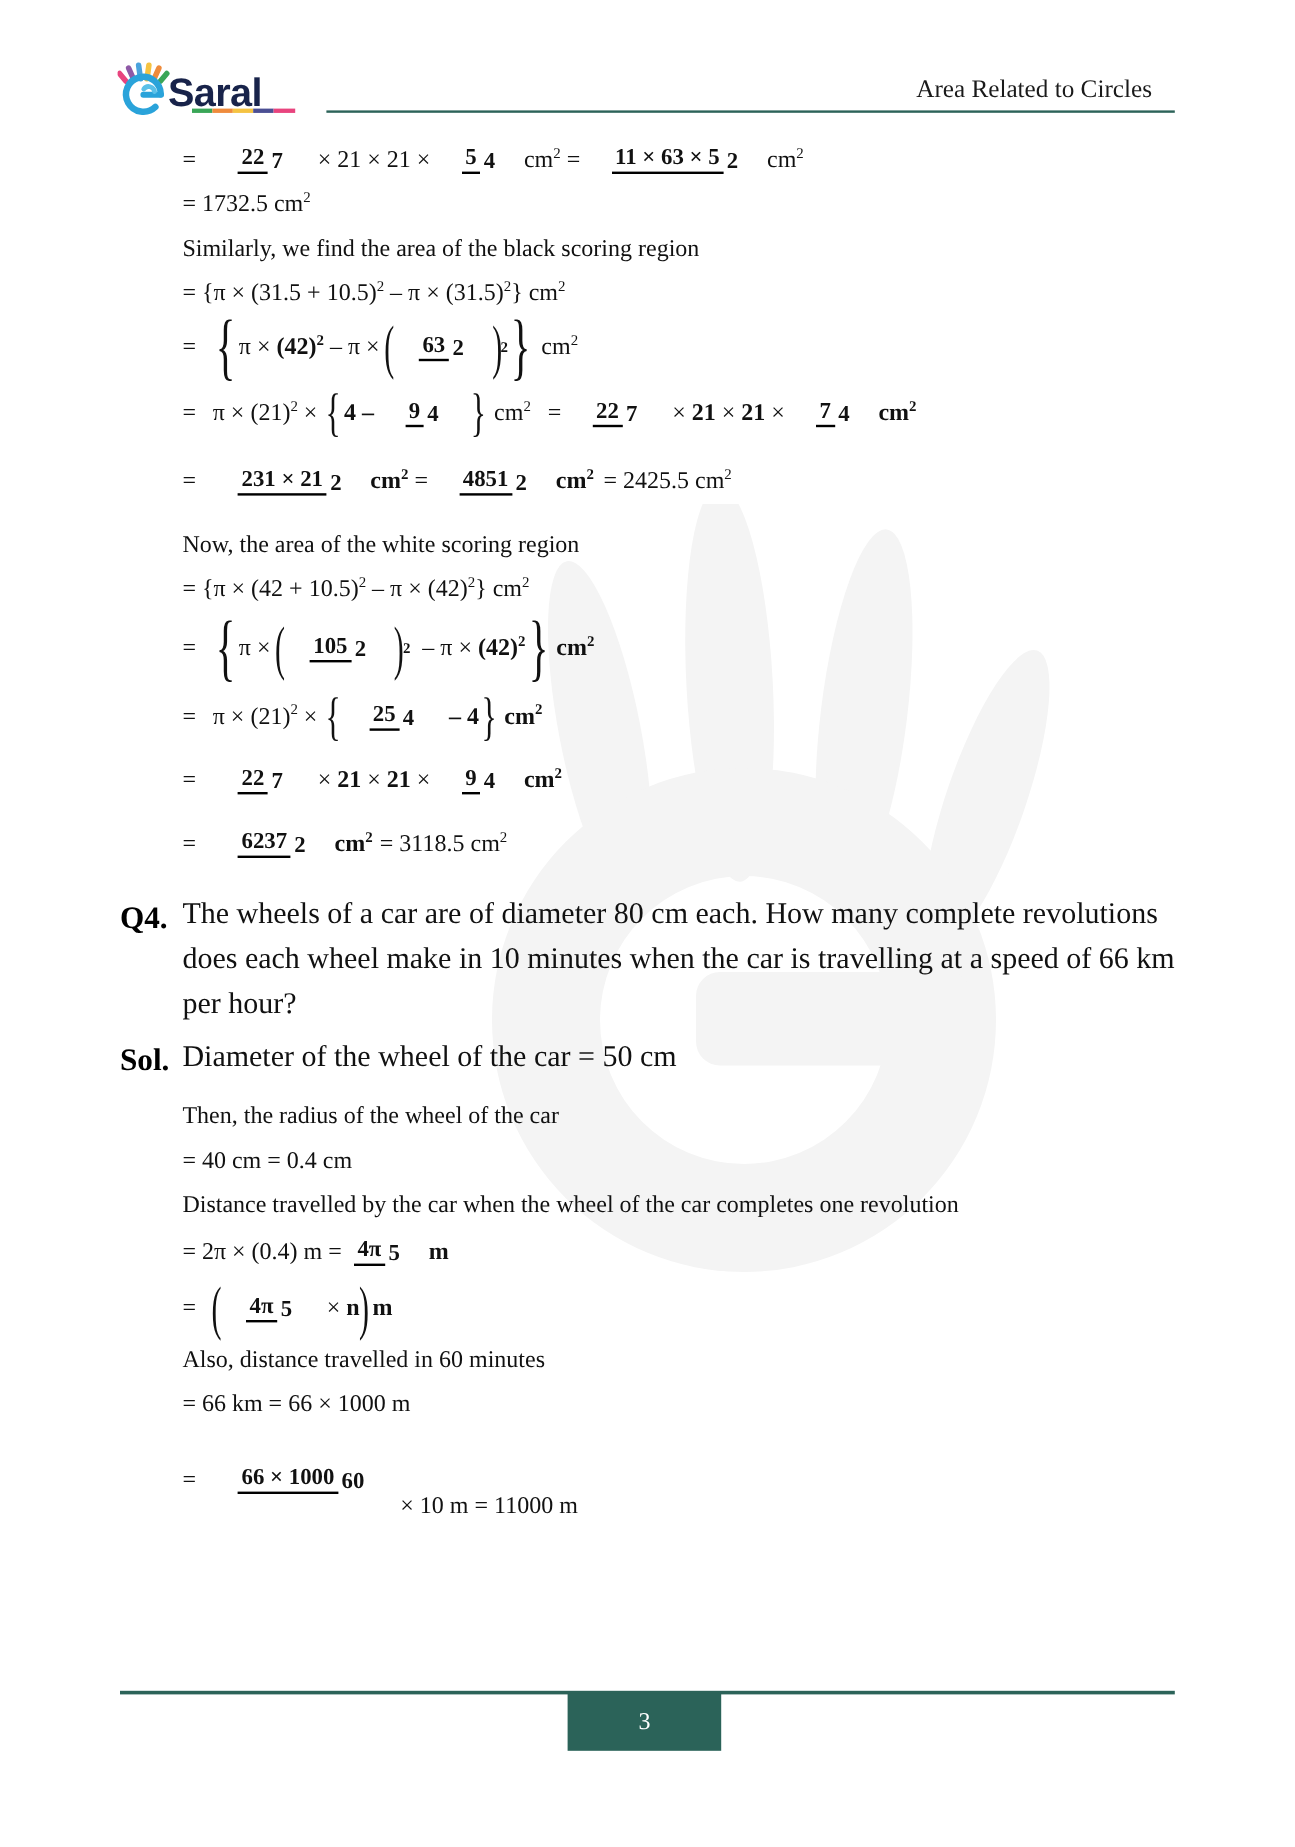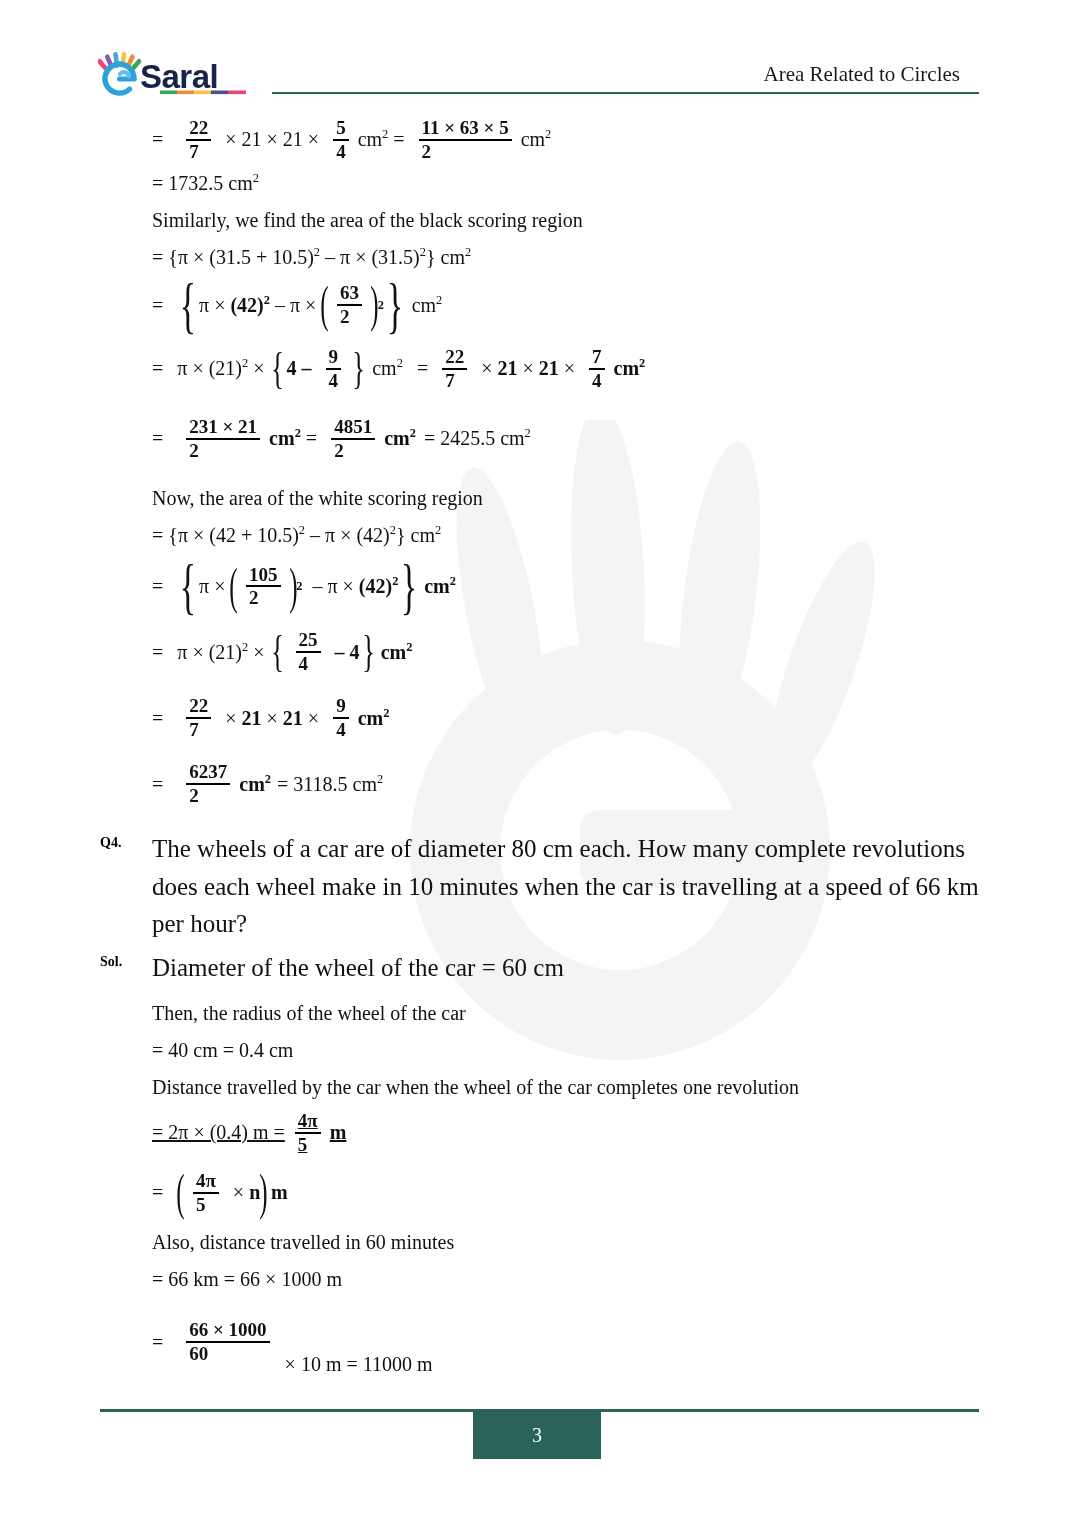--- a/index.html
+++ b/index.html
@@ -75,21 +75,21 @@
   }
   .row {
     display: flex;
     align-items: flex-start;
     padding: 0 100px 0 100px;
   }
   .tag {
     width: 52px;
     flex: 0 0 52px;
     font-weight: bold;
-    font-size: 14px;
+    font-size: 26px;
     color: #000;
     line-height: 1.5;
     padding-top: 2px;
   }
   .txt {
     flex: 1;
     font-size: 25px;
     color: #111;
     line-height: 1.5;
   }
@@ -100,24 +100,24 @@
     line-height: 1.55;
     margin: 0 0 6px 0;
   }
   .line-lg { line-height: 1.9; }
 
   
   .eq { display: flex; align-items: center; flex-wrap: nowrap; }
   .eqsign { margin-right: 14px; }
   .frac {
     display: inline-flex;
-    flex-direction: column;
-    align-items: flex-start;
+    flex-direction: row;
+    align-items: flex-end;
     vertical-align: middle;
-    margin: 0 9px;
+    margin: 0 21px;
     line-height: 1.05;
   }
   .frac .num {
     padding: 0 3px 1px 3px;
     border-bottom: 2px solid #000;
     font-size: 19px;
   }
   .frac .den {
     padding: 1px 3px 0 3px;
     font-size: 19px;
@@ -416,29 +416,29 @@
       </div>
     </div>
 
     <div class="row" style="margin-top:24px;">
       <div class="tag">Q4.</div>
       <div class="txt">The wheels of a car are of diameter 80 cm each. How many complete revolutions does each wheel make in 10 minutes when the car is travelling at a speed of 66 km per hour?</div>
     </div>
 
     <div class="row" style="margin-top:6px;">
       <div class="tag">Sol.</div>
-      <div class="txt">Diameter of the wheel of the car = 60 cm</div>
+      <div class="txt">Diameter of the wheel of the car = 50 cm</div>
     </div>
 
     <div class="indent" style="margin-top:12px;">
       <div class="line">Then, the radius of the wheel of the car</div>
       <div class="line">= 40 cm = 0.4 cm</div>
       <div class="line">Distance travelled by the car when the wheel of the car completes one revolution</div>
 
-      <div class="line eq" style="margin-top:8px;margin-bottom:10px;text-decoration:underline;">
+      <div class="line eq" style="margin-top:8px;margin-bottom:10px;">
         <span>= 2π × (0.4) m =</span>
         <span class="frac b" style="margin-left:10px;">
           <span class="num">4π</span>
           <span class="den">5</span>
         </span>
         <span class="b">m</span>
       </div>
 
 
       <div class="line eq" style="margin-top:16px;margin-bottom:12px;">

